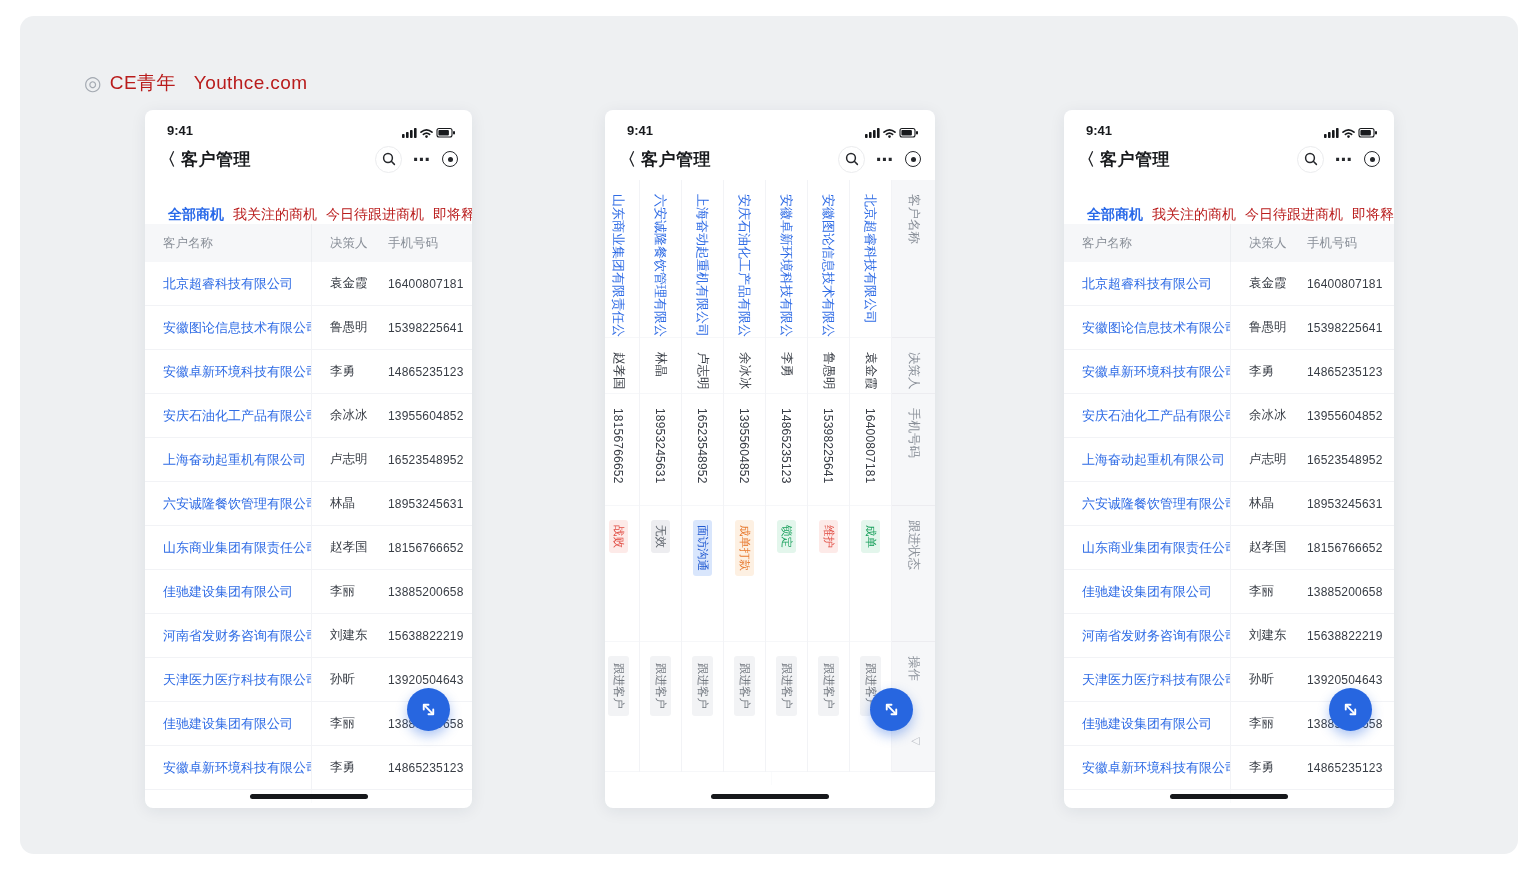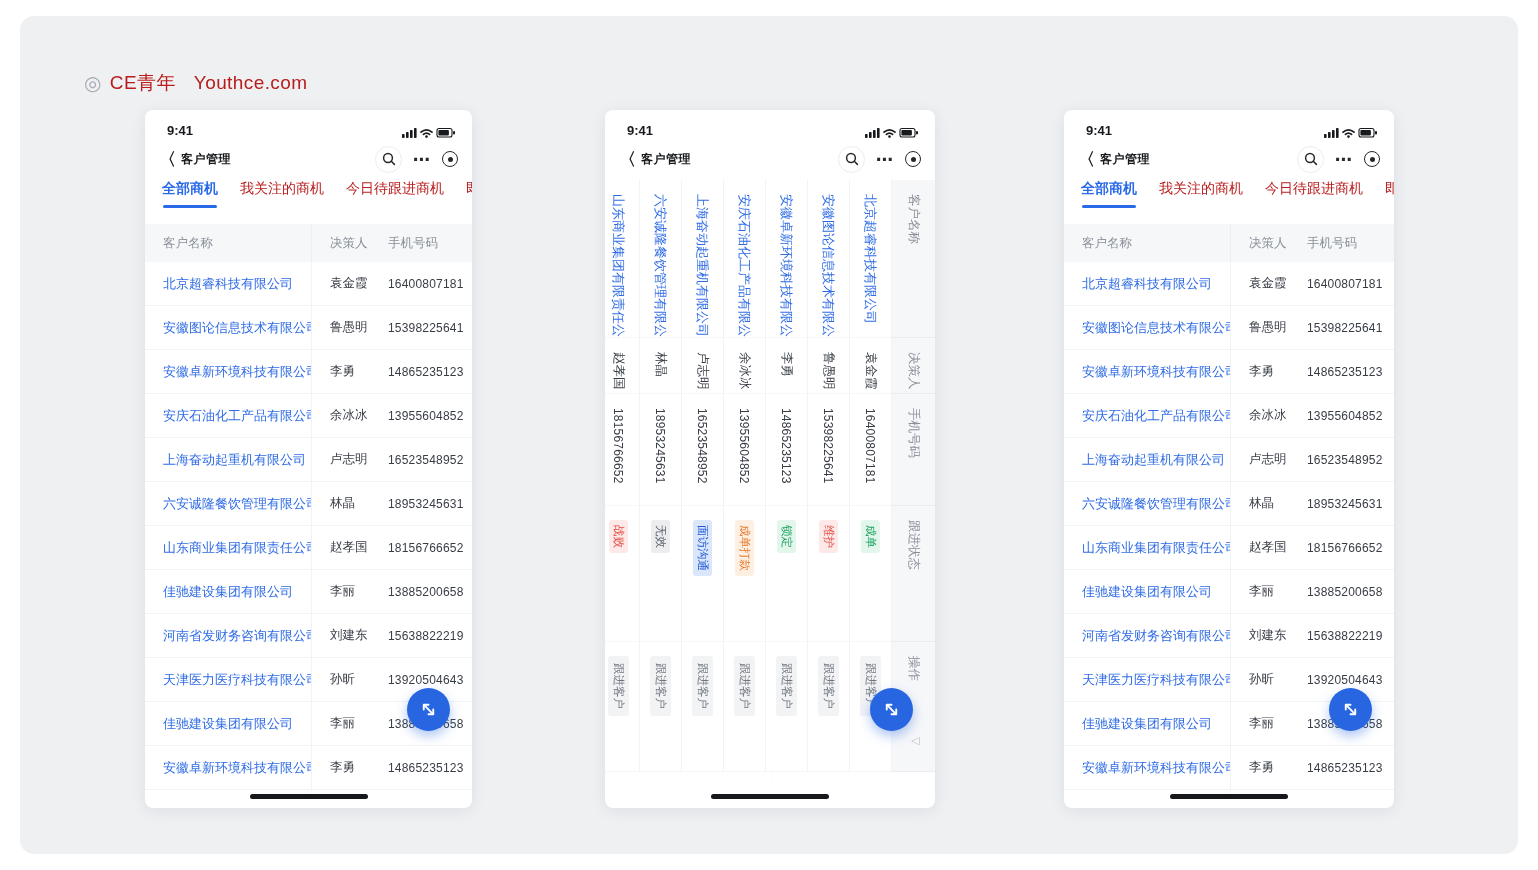--- a/index.html
+++ b/index.html
@@ -24,31 +24,31 @@
 
   
   .statusbar{height:28px;display:flex;justify-content:space-between;align-items:flex-end;
     padding:6px 16px 0 22px;box-sizing:border-box;}
   .time{font-size:13px;font-weight:700;color:#17191c;}
   .sticons{display:flex;align-items:center;}
 
   
   .navbar{height:42px;display:flex;align-items:center;padding:0 14px;}
   .back{font-size:17px;font-weight:700;color:#1b1d21;width:22px;cursor:default;}
-  .nav-title{font-size:12px;font-weight:700;color:#17191c;letter-spacing:.5px;}
+  .nav-title{font-size:17px;font-weight:700;color:#17191c;letter-spacing:.5px;}
   .nav-right{margin-left:auto;display:flex;align-items:center;gap:11px;}
   .icon-circle{width:27px;height:27px;border:1px solid #ebecee;border-radius:50%;
     display:flex;align-items:center;justify-content:center;box-sizing:border-box;}
   .more-dots{font-size:17px;font-weight:700;color:#26282c;letter-spacing:1px;line-height:1;}
   .target{width:16px;height:16px;border:1.6px solid #26282c;border-radius:50%;
     display:flex;align-items:center;justify-content:center;box-sizing:border-box;}
   .target i{width:5px;height:5px;background:#26282c;border-radius:50%;}
 
   
-  .tabs{height:44px;display:flex;align-items:flex-start;gap:22px;padding:0 17px;
+  .tabs{height:44px;display:flex;align-items:flex-end;gap:9px;padding:0 23px;
     white-space:nowrap;overflow:hidden;}
   .tab{font-size:14px;color:#b91c1c;position:relative;flex:none;cursor:default;}
   .tab.active{color:#2a6ae9;font-weight:700;}
   .tab.active::after{content:"";position:absolute;left:1px;right:1px;bottom:-10px;
     height:3px;border-radius:2px;background:#2a6ae9;}
 
   
   .thead{height:38px;background:#f6f7f9;display:flex;align-items:stretch;
     font-size:12.5px;color:#8a9099;}
   .thead>div{display:flex;align-items:center;}

